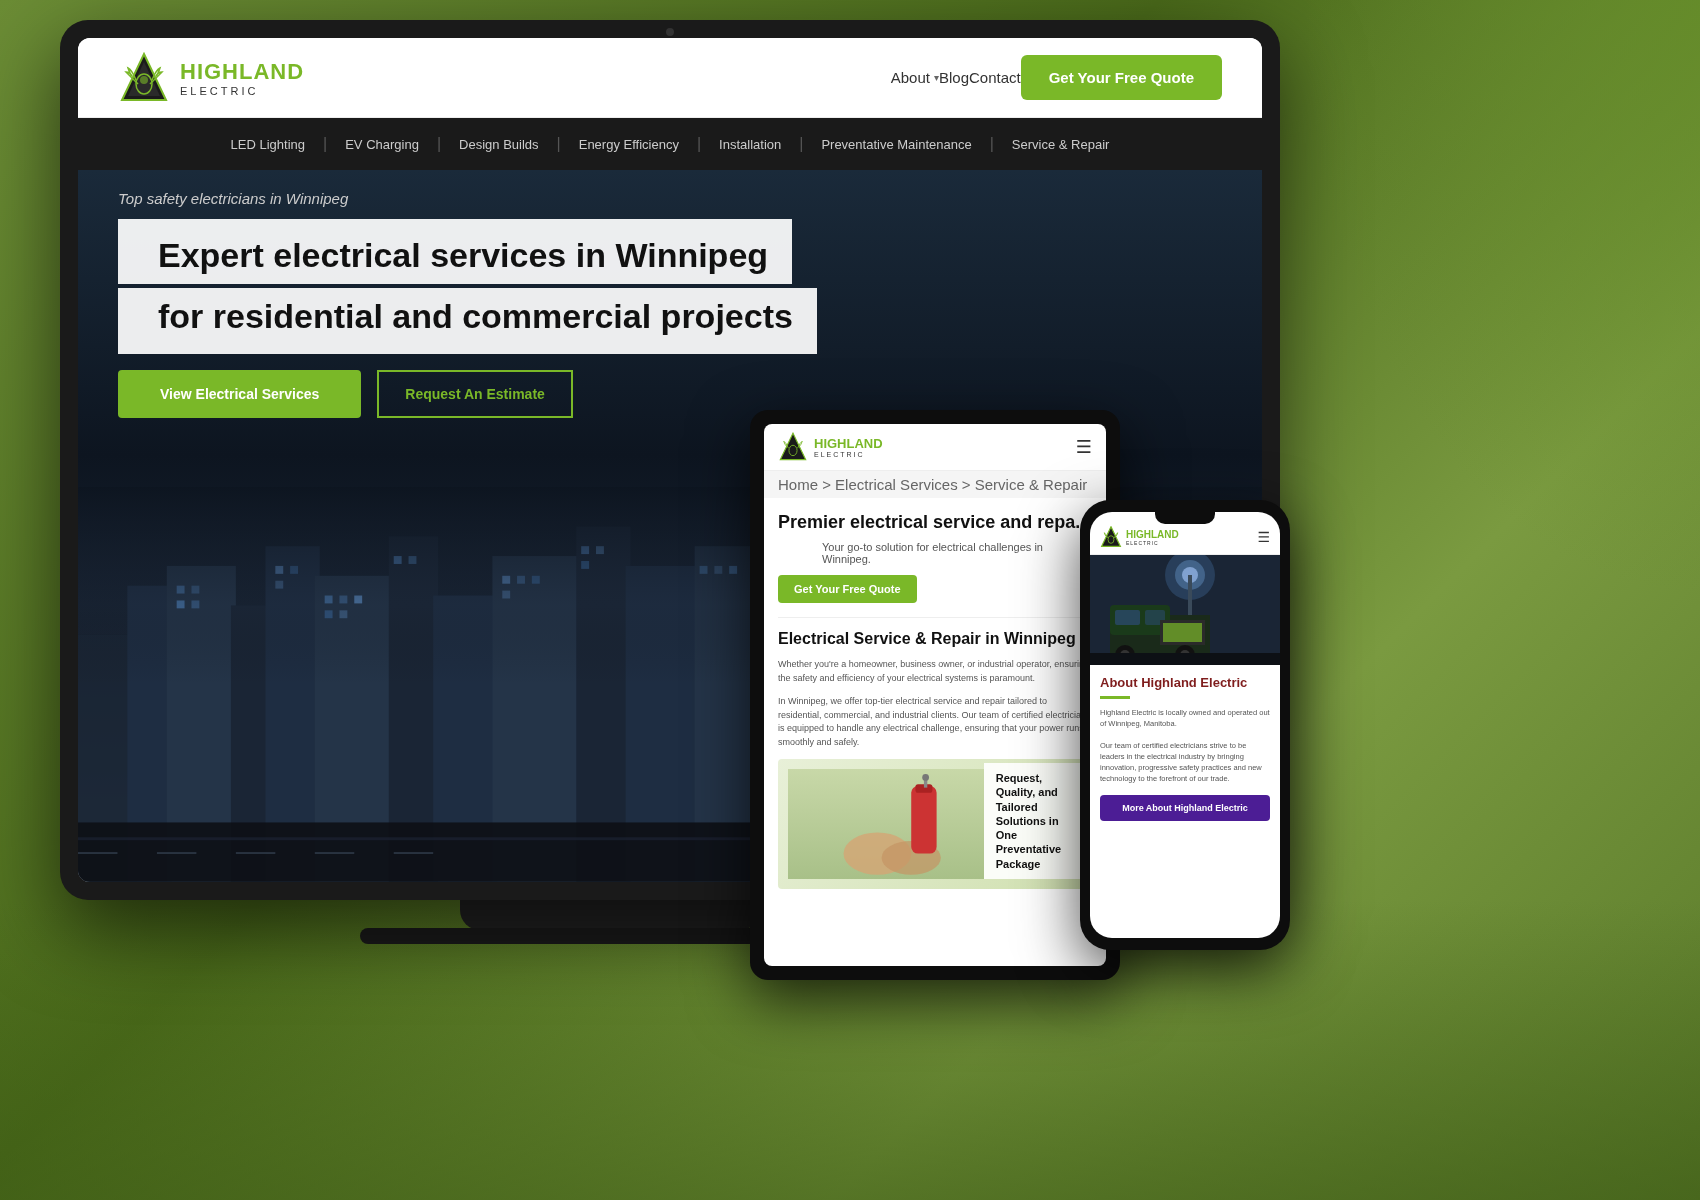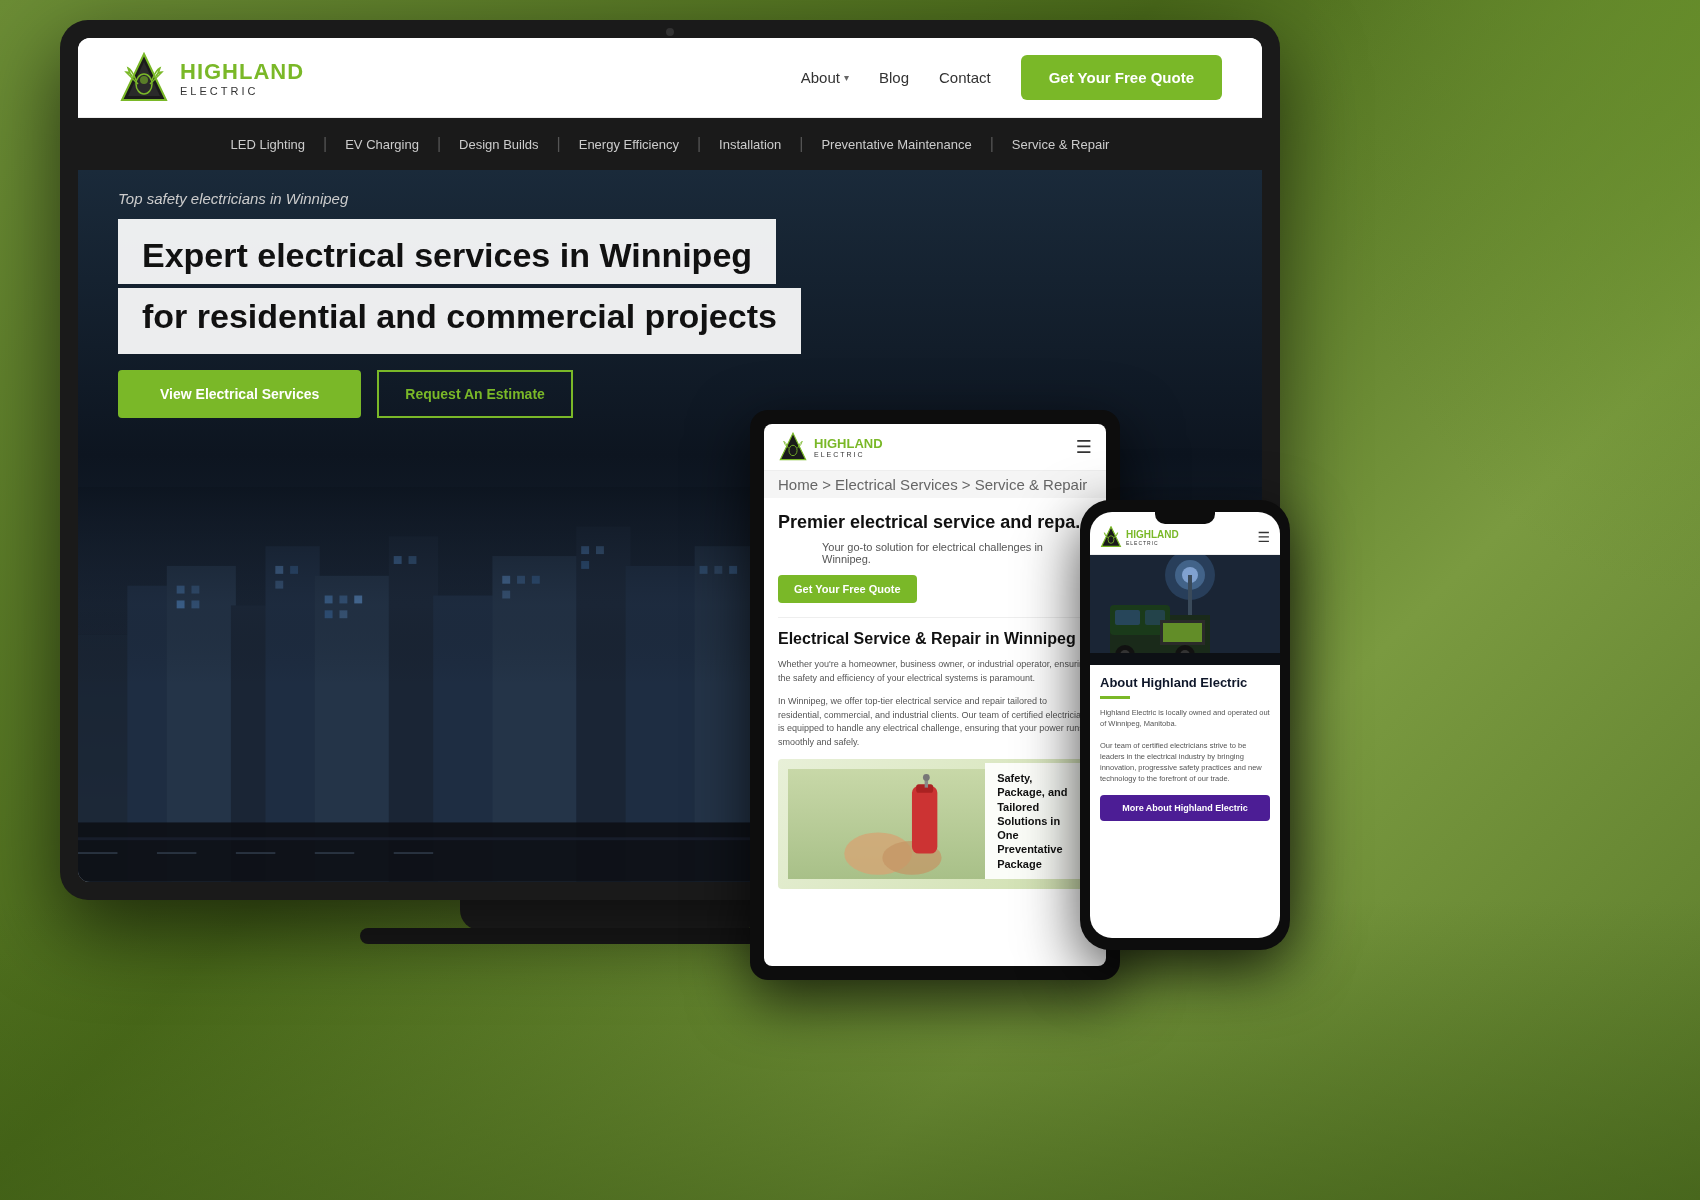--- a/index.html
+++ b/index.html
@@ -79,21 +79,20 @@
 
     .logo-text .sub {
       font-size: 11px;
       letter-spacing: 3px;
       color: #333;
     }
 
     .site-nav {
       display: flex;
       align-items: center;
-      gap: 30px;
     }
 
     .nav-item {
       font-size: 15px;
       color: #333;
       cursor: pointer;
       display: flex;
       align-items: center;
       gap: 4px;
     }
@@ -171,20 +170,21 @@
       padding: 18px 24px 10px;
       display: inline-block;
       margin-bottom: 4px;
     }
 
     .hero-title {
       font-size: 34px;
       font-weight: 900;
       color: #111;
       line-height: 1.1;
+      margin-left: 16px;
     }
 
     .hero-title-box2 {
       background: rgba(255,255,255,0.92);
       padding: 10px 24px 18px;
       display: inline-block;
       margin-bottom: 16px;
     }
 
     .hero-subtitle {
@@ -435,21 +435,21 @@
       overflow: hidden;
     }
 
     .phone-content {
       padding: 10px;
     }
 
     .phone-section-title {
       font-size: 13px;
       font-weight: 900;
-      color: #0f172a;
+      color: #7f1d1d;
       margin-bottom: 6px;
     }
 
     .phone-accent-line {
       width: 30px;
       height: 3px;
       background: #7ab828;
       margin-bottom: 8px;
     }
 
@@ -740,21 +740,21 @@
 
           <ellipse cx="160" cy="100" rx="40" ry="25" fill="#d4a574" opacity="0.8"></ellipse>
           <ellipse cx="200" cy="105" rx="35" ry="20" fill="#c49464" opacity="0.7"></ellipse>
 
           <rect x="200" y="20" width="30" height="80" rx="8" fill="#cc3333"></rect>
           <rect x="205" y="18" width="20" height="10" rx="3" fill="#aa2222"></rect>
           <rect x="215" y="10" width="4" height="12" fill="#888"></rect>
           <circle cx="217" cy="10" r="4" fill="#777"></circle>
         </svg>
         <div class="tablet-img-text">
-          <span>Safety, Package, and</span><br>
+          <span>Request, Quality, and</span><br>
           <span>Tailored Solutions in</span><br>
           <span>One Preventative</span><br>
           <span>Package</span>
         </div>
       </div>
     </div>
 
   </div>
 </div>
 

